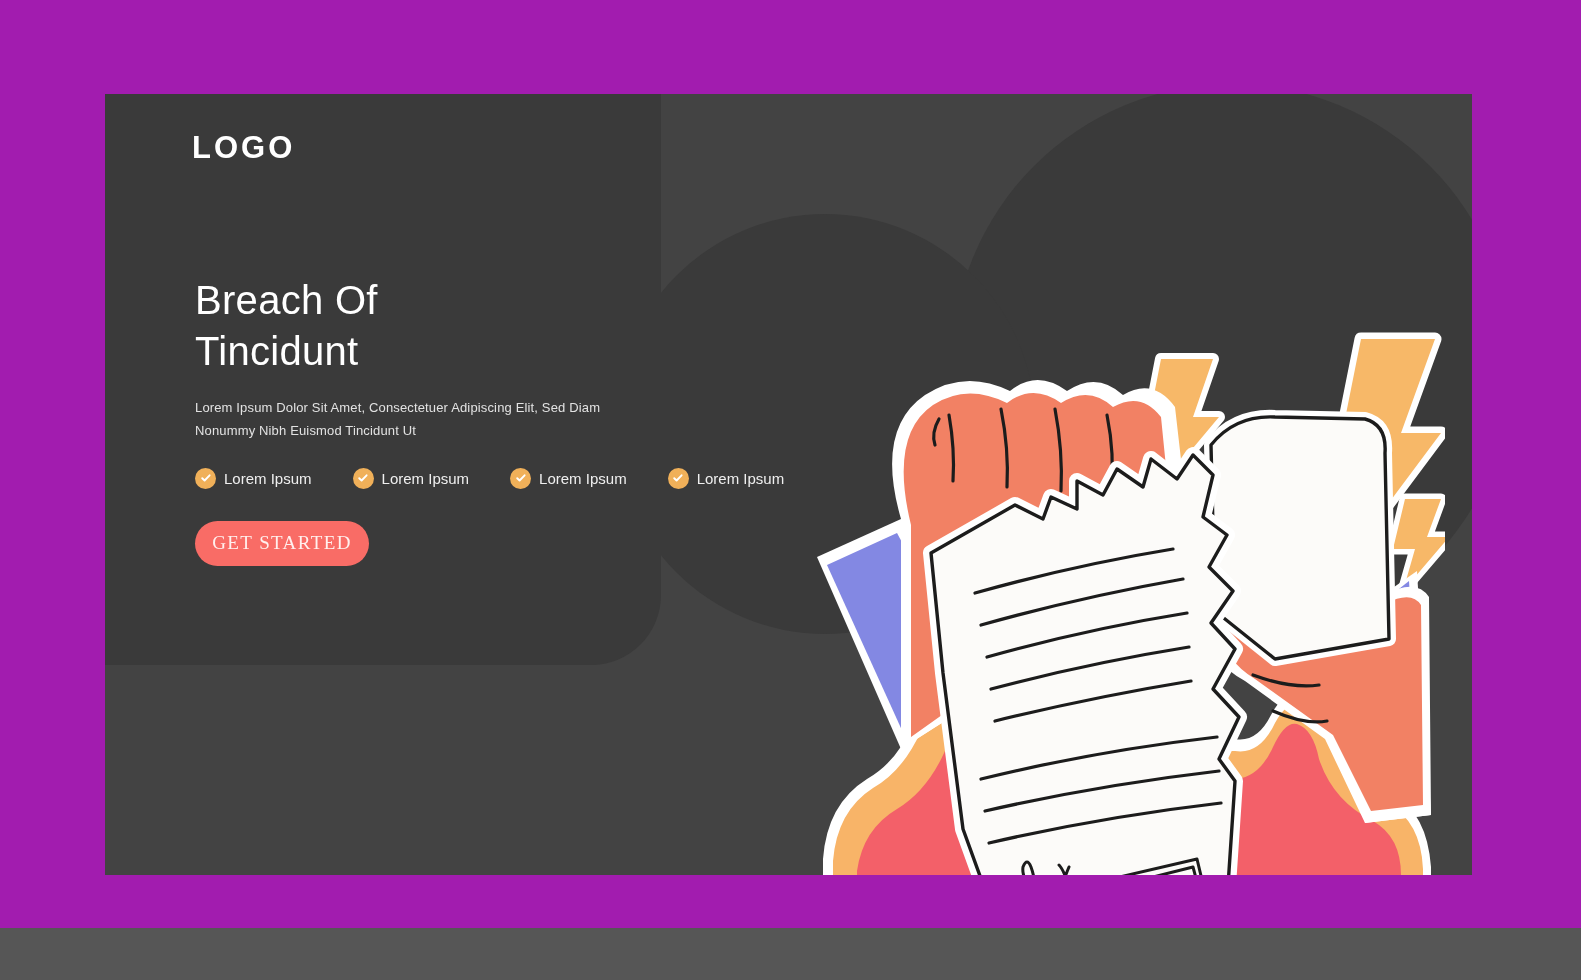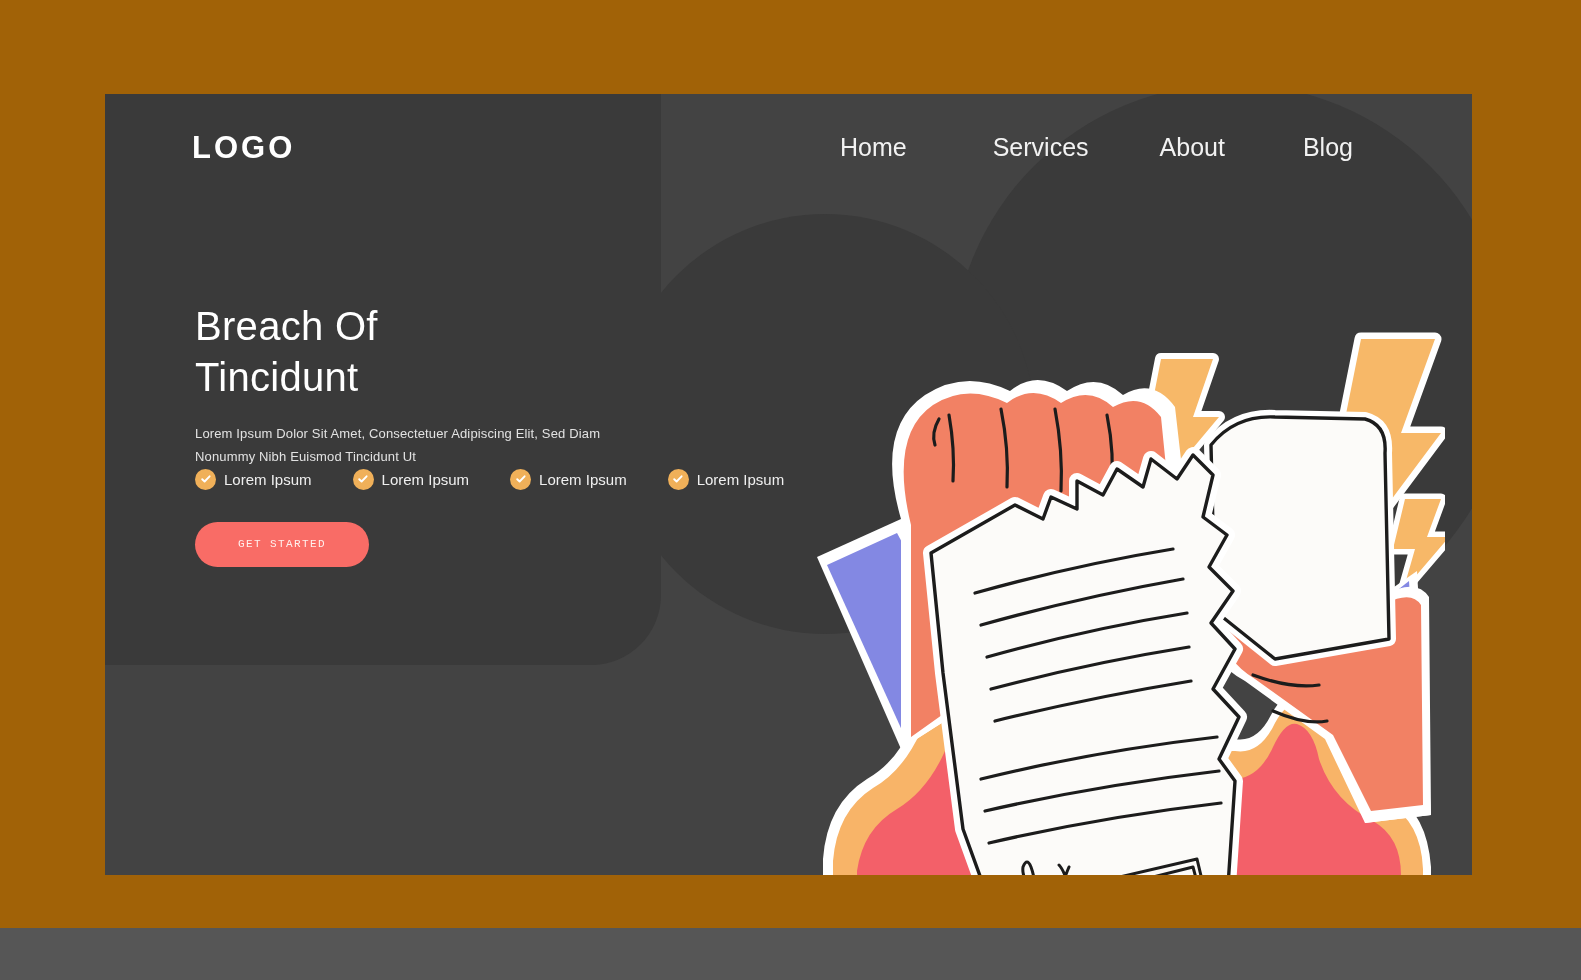--- a/index.html
+++ b/index.html
@@ -1,21 +1,21 @@
 <!DOCTYPE html>
 <html><head>
 <meta charset="utf-8">
 <style>
   * { margin:0; padding:0; box-sizing:border-box; }
   html,body{
     width:1581px; height:980px; overflow:hidden;
     background:#565656;
     font-family:"Liberation Sans", sans-serif;
   }
-  #stage{ position:relative; width:1581px; height:928px; background:#a16207; }
+  #stage{ position:relative; width:1581px; height:928px; background:#a21caf; }
 
   
   .panel{
     position:absolute; left:105px; top:94px;
     width:1367px; height:781px;
     background:#434343; overflow:hidden;
   }
   
   .blob-a{
     position:absolute; right:-40px; top:-10px;
@@ -51,75 +51,69 @@
   .nav-item{
     color:#F2F2F2; font-size:25px; font-weight:300;
     padding:0; cursor:pointer; white-space:nowrap;
   }
   .nav-item.n0{ margin-left:0; }
   .nav-item.n1{ margin-left:86px; }
   .nav-item.n2{ margin-left:71px; }
   .nav-item.n3{ margin-left:78px; }
 
   
-  .hero{ position:absolute; left:90px; top:207px; width:470px; }
+  .hero{ position:absolute; left:90px; top:181px; width:470px; }
   .hero-title{
     color:#FFFFFF; font-size:40px; font-weight:300;
     line-height:1.28; letter-spacing:0.3px;
   }
   .hero-sub{
     margin-top:20px; color:#E2E2E2; font-size:13px; font-weight:300;
     line-height:1.74; letter-spacing:0.15px; width:420px;
   }
   .features{
-    display:flex; align-items:center; gap:0;
+    margin-top:25px; display:flex; align-items:center; gap:0;
   }
   .feature{ display:flex; align-items:center; margin-right:41px; }
   .feature:last-child{ margin-right:0; }
   .check{
     width:21px; height:21px; border-radius:50%;
     background:#F0B059; flex:0 0 auto;
     display:flex; align-items:center; justify-content:center;
     margin-right:8px;
   }
   .check svg{ display:block; }
   .feature-label{
     color:#EFEFEF; font-size:15px; font-weight:300; white-space:nowrap;
   }
   .cta{
     margin-top:32px; display:inline-flex; align-items:center; justify-content:center;
     width:174px; height:45px; border-radius:24px;
     background:#F96C66; color:#FFF0EE;
-    font-size:11px; letter-spacing:1.4px; cursor:pointer;
-    border:none; font-family:Liberation Mono, monospace;
+    font-size:19px; letter-spacing:1.4px; cursor:pointer;
+    border:none; font-family:Liberation Serif, serif;
   }
 
   
   .illus{ position:absolute; left:700px; top:125px; width:640px; height:745px; }
   .illus svg{ display:block; width:100%; height:100%; }
 </style>
 </head>
 <body>
 
 <div id="stage">
 
   <div class="panel">
 
     <div class="blob-a"></div>
     <div class="blob-b"></div>
     <div class="content-slab"></div>
 
     <div class="header">
       <div class="logo">LOGO</div>
-      <nav class="nav">
-        <span class="nav-item n0">Home</span>
-        <span class="nav-item n1">Services</span>
-        <span class="nav-item n2">About</span>
-        <span class="nav-item n3">Blog</span>
-      </nav>
     </div>
 
     <div class="hero">
       <h1 class="hero-title">
         <span>Breach Of</span><br>
         <span>Tincidunt</span>
       </h1>
 
       <p class="hero-sub">Lorem Ipsum Dolor Sit Amet, Consectetuer Adipiscing Elit, Sed Diam Nonummy Nibh Euismod Tincidunt Ut</p>
 

